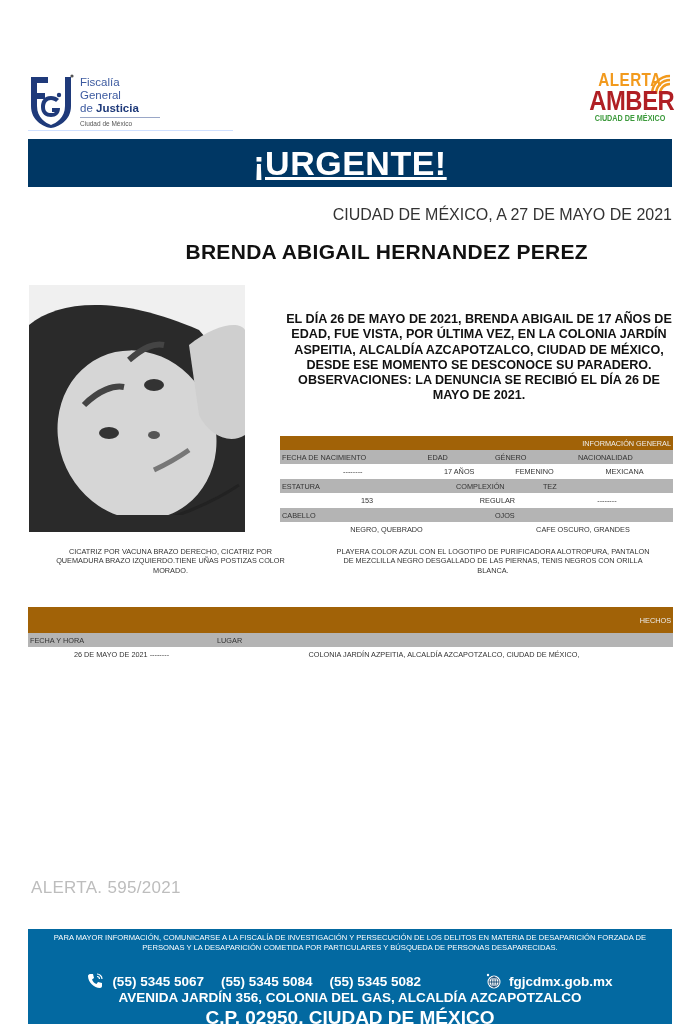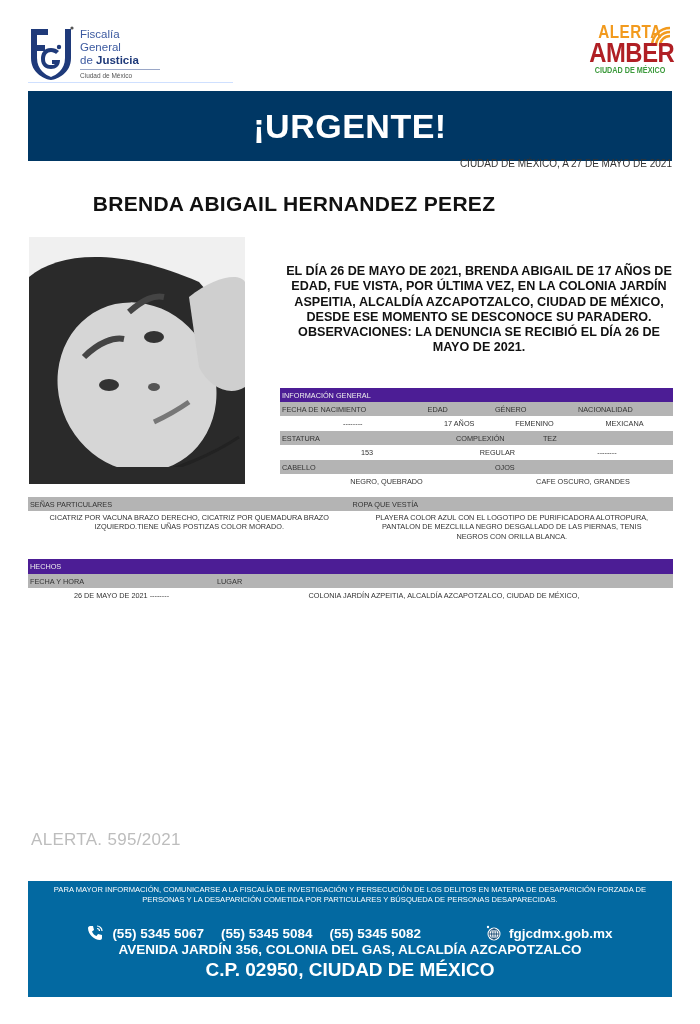--- a/index.html
+++ b/index.html
@@ -1,47 +1,47 @@
 <!DOCTYPE html>
 <html><head>
 <meta charset="utf-8">
 <style>
   html, body { margin:0; padding:0; background:#fff; }
   body { width:700px; height:1024px; position:relative; overflow:hidden; font-family:"Liberation Sans", "DejaVu Sans", sans-serif; color:#222; }
-  .abs { position:absolute; }
+  .abs { position:absolute;margin-top:48px; }
 
   
   .fgj-logo { left:28px; top:26px; width:170px; height:54px; }
   .fgj-mark { position:absolute; left:0; top:0; width:46px; height:54px; }
   .fgj-text { position:absolute; left:52px; top:2px; font-size:11.5px; line-height:13px; color:#3c5aa0; }
   .fgj-text .bold { font-weight:bold; color:#1f3a7a; }
   .fgj-sub { position:absolute; left:52px; top:43px; font-size:6.5px; color:#555; border-top:1px solid #9aa7c7; padding-top:2px; width:80px; }
   .logo-underline { left:28px; top:82px; width:205px; height:1px; background:#cfe0ff; }
 
   .amber-logo { left:582px; top:24px; width:96px; height:62px; text-align:center; }
   .amber-alerta { font-family:"Liberation Sans", sans-serif; font-weight:bold; font-size:18px; line-height:17px; color:#f29a1d; letter-spacing:0.5px; transform:scaleX(0.85); }
   .amber-amber { font-weight:bold; font-size:28px; line-height:24px; color:#b01f24; letter-spacing:-0.5px; transform:scaleX(0.85); }
   .amber-cdmx { font-weight:bold; font-size:8.5px; line-height:10px; color:#3c9a3c; transform:scaleX(0.85); }
   .amber-waves { position:absolute; right:6px; top:2px; width:22px; height:22px; }
 
   
-  .banner { left:28px; top:91px; width:644px; height:70px; background:#003764; color:#fff; display:flex; align-items:center; justify-content:center; font-weight:bold; font-size:34px; letter-spacing:0.5px; }
-
-  .date-line { right:28px; top:158px; font-size:10px; color:#333; }
-  .person-name { left:0; width:588px; top:192px; text-align:center; font-weight:bold; font-size:21px; color:#111; letter-spacing:0.3px; }
+  .banner { left:28px; top:91px; width:644px; height:48px; background:#003764; color:#fff; display:flex; align-items:center; justify-content:center; font-weight:bold; font-size:34px; letter-spacing:0.5px;text-decoration:underline; }
+
+  .date-line { right:28px; top:158px; font-size:16px; color:#333; }
+  .person-name { left:0; width:588px; top:192px; text-align:right; font-weight:bold; font-size:21px; color:#111; letter-spacing:0.3px; }
 
   
   .photo { left:29px; top:237px; width:216px; height:247px; background:#e8e8e8; overflow:hidden; }
 
   .narrative { left:284px; top:264px; width:390px; text-align:center; font-weight:bold; font-size:12.6px; line-height:15.3px; color:#111; }
 
   
   table { border-collapse:collapse; }
   .info-table { left:280px; top:388px; width:393px; font-size:7.3px; text-transform:uppercase; }
-  .hdr-dark { background:#4c1d95; color:#eee; text-align:left; height:14px; }
+  .hdr-dark { background:#a16207; color:#eee; text-align:right; height:14px; }
   .hdr-light { background:#b4b4b4; color:#333; height:14px; }
   .val { background:#fff; color:#333; text-align:center; height:15px; }
   td { padding:0 2px; }
 
   .lower-table { left:28px; top:497px; width:645px; font-size:7.3px; }
   .lower-table td.val { vertical-align:top; line-height:9.4px; padding-top:2px; height:auto; }
 
   .hechos-table { left:28px; top:559px; width:645px; font-size:7.3px; }
 
   .alert-number { left:31px; top:830px; font-size:17px; color:#bdbdbd; letter-spacing:0.3px; }
@@ -144,35 +144,31 @@
   </tr>
   <tr>
     <td class="val" colspan="6">NEGRO, QUEBRADO</td>
     <td class="val" colspan="6">CAFE OSCURO, GRANDES</td>
   </tr>
 </tbody>
   </table>
 
 <table class="abs lower-table">
   <tbody>
-      <tr>
-    <td class="hdr-light" style="width:50%">SEÑAS PARTICULARES</td>
-    <td class="hdr-light" style="width:50%">ROPA QUE VESTÍA</td>
-  </tr>
   <tr>
     <td class="val" style="padding:2px 18px 0 18px">CICATRIZ POR VACUNA BRAZO DERECHO, CICATRIZ POR QUEMADURA BRAZO IZQUIERDO.TIENE UÑAS POSTIZAS COLOR MORADO.</td>
     <td class="val" style="padding:2px 18px 0 18px">PLAYERA COLOR AZUL CON EL LOGOTIPO DE PURIFICADORA ALOTROPURA, PANTALON DE MEZCLILLA NEGRO DESGALLADO DE LAS PIERNAS, TENIS NEGROS CON ORILLA BLANCA.</td>
   </tr>
 </tbody>
   </table>
 
 <table class="abs hechos-table">
   <tbody>
       <tr>
-    <td class="hdr-dark" colspan="2" style="height:15px">HECHOS</td>
+    <td class="hdr-dark" colspan="2" style="height:26px">HECHOS</td>
   </tr>
   <tr>
     <td class="hdr-light" style="width:29%">FECHA Y HORA</td>
     <td class="hdr-light">LUGAR</td>
   </tr>
   <tr>
     <td class="val">26 DE MAYO DE 2021 --------</td>
     <td class="val">COLONIA JARDÍN AZPEITIA, ALCALDÍA AZCAPOTZALCO, CIUDAD DE MÉXICO,</td>
   </tr>
 </tbody>

